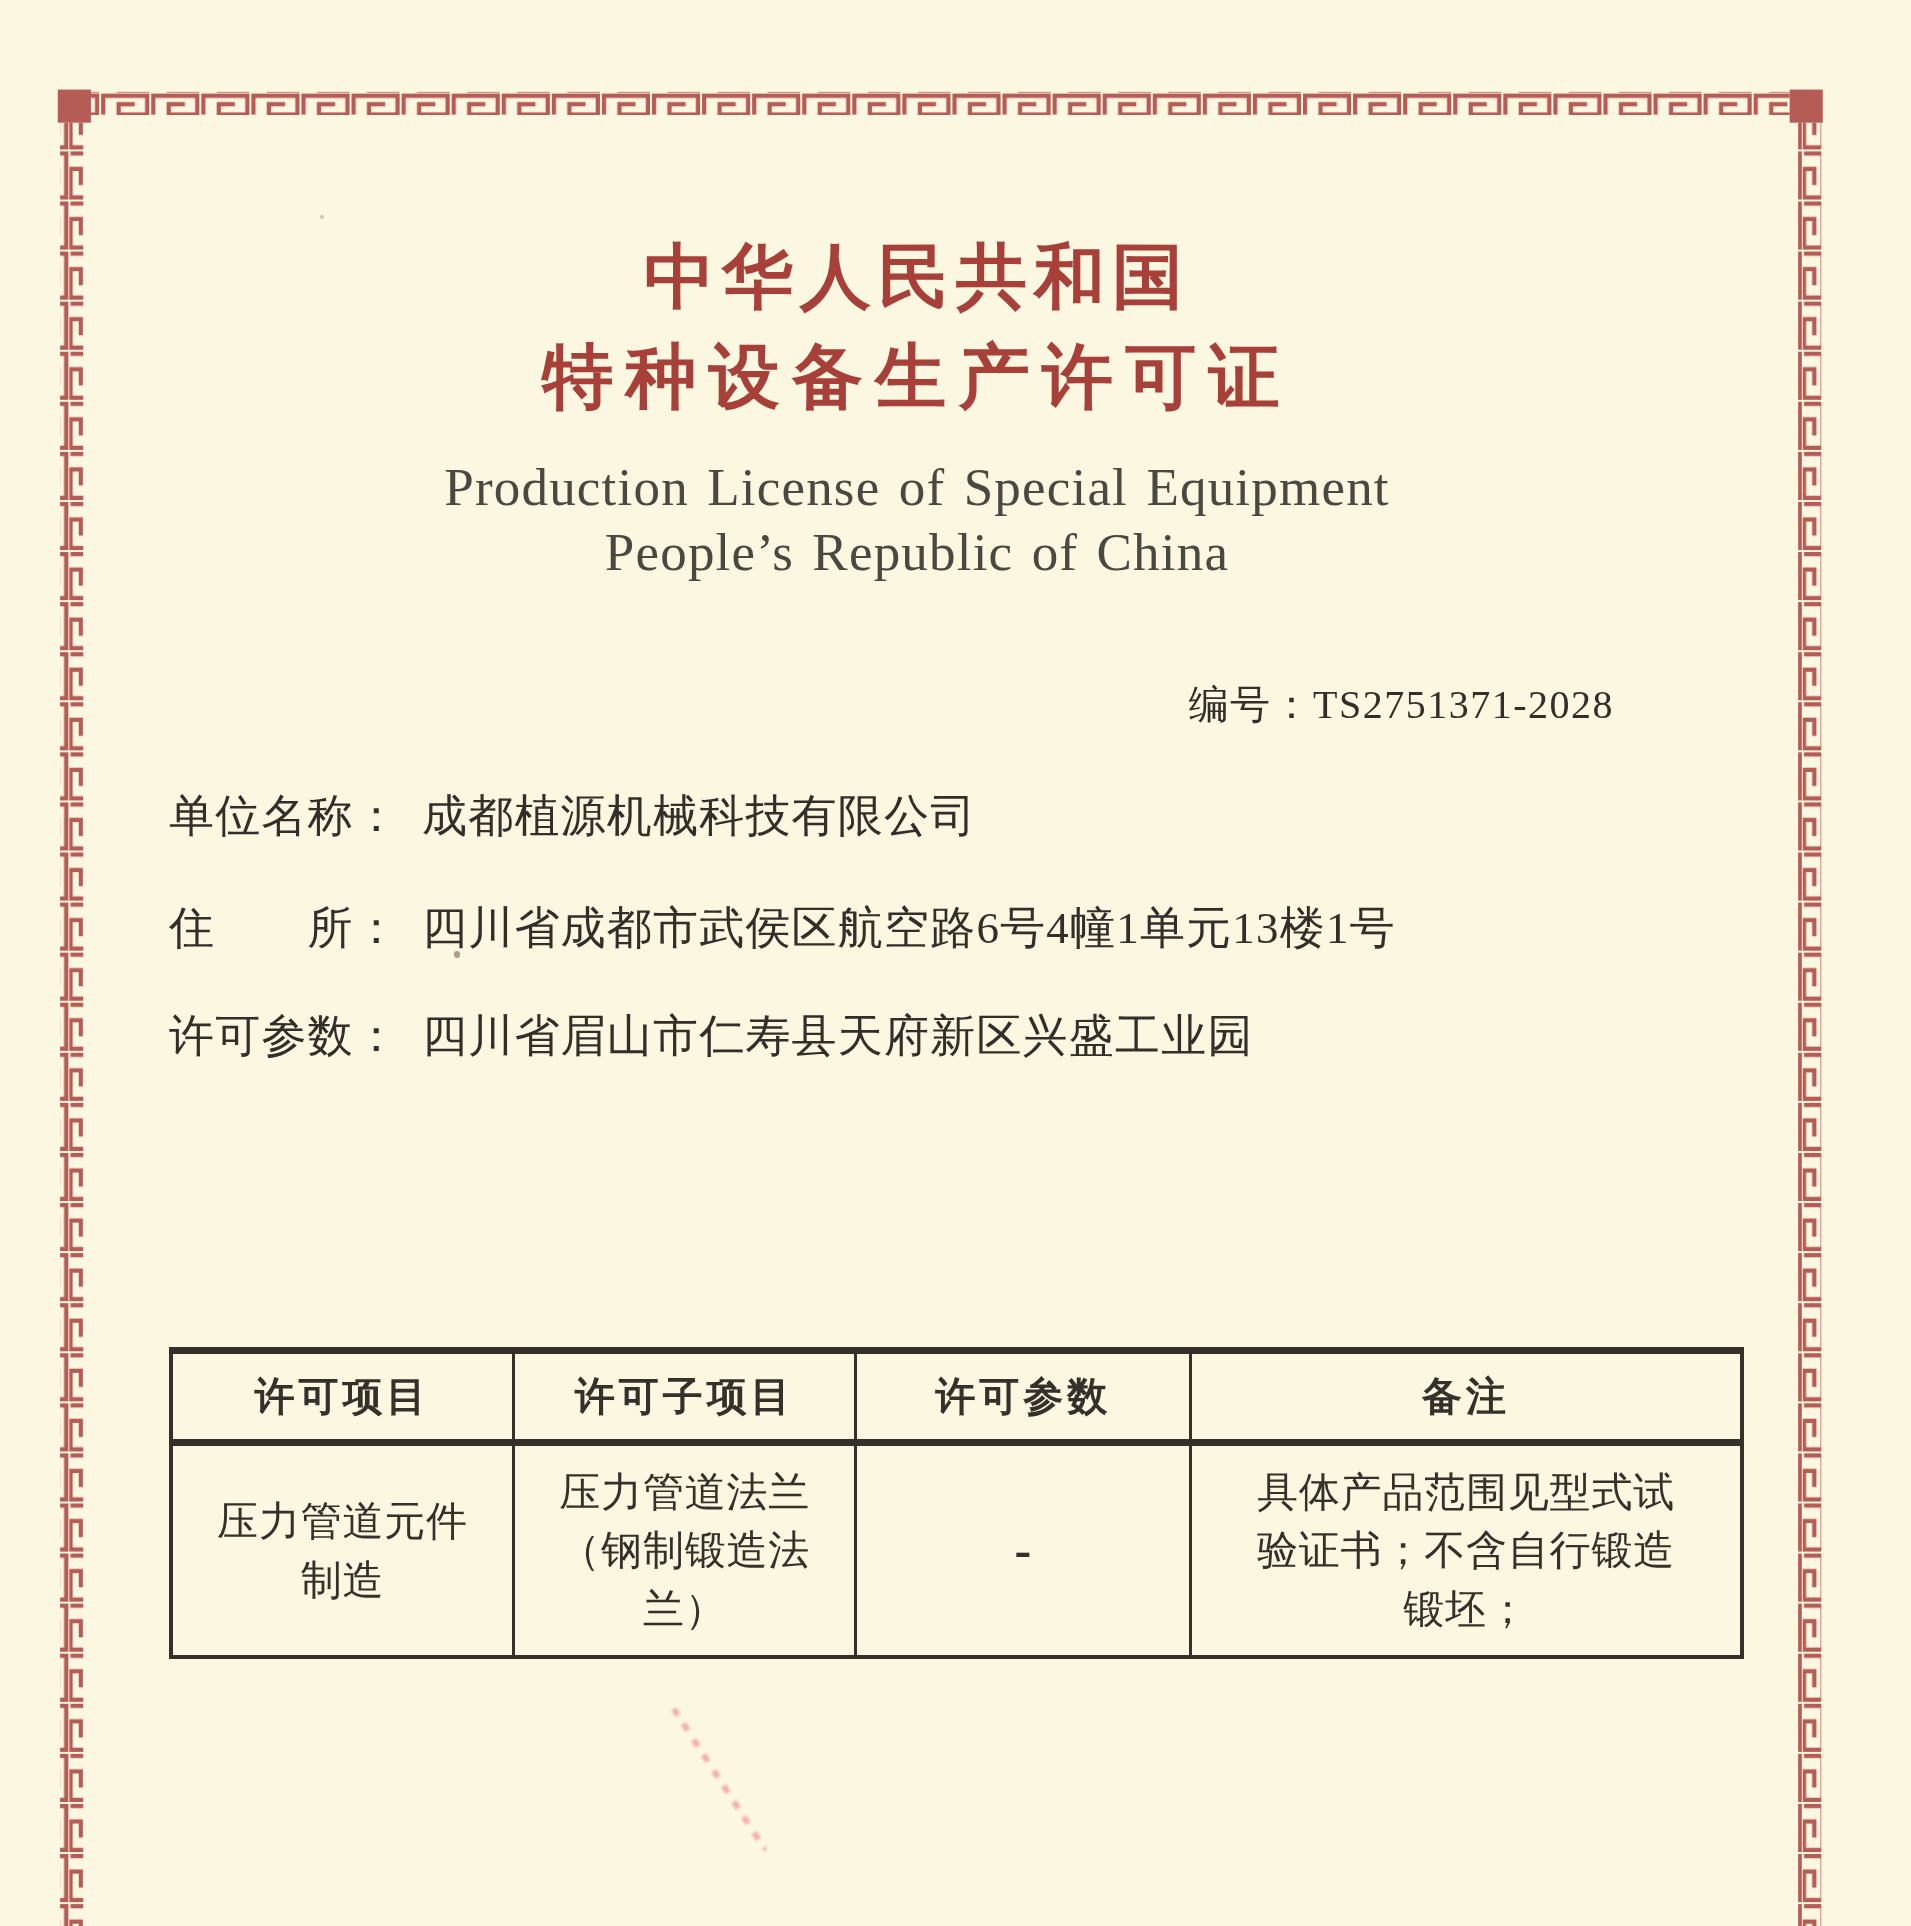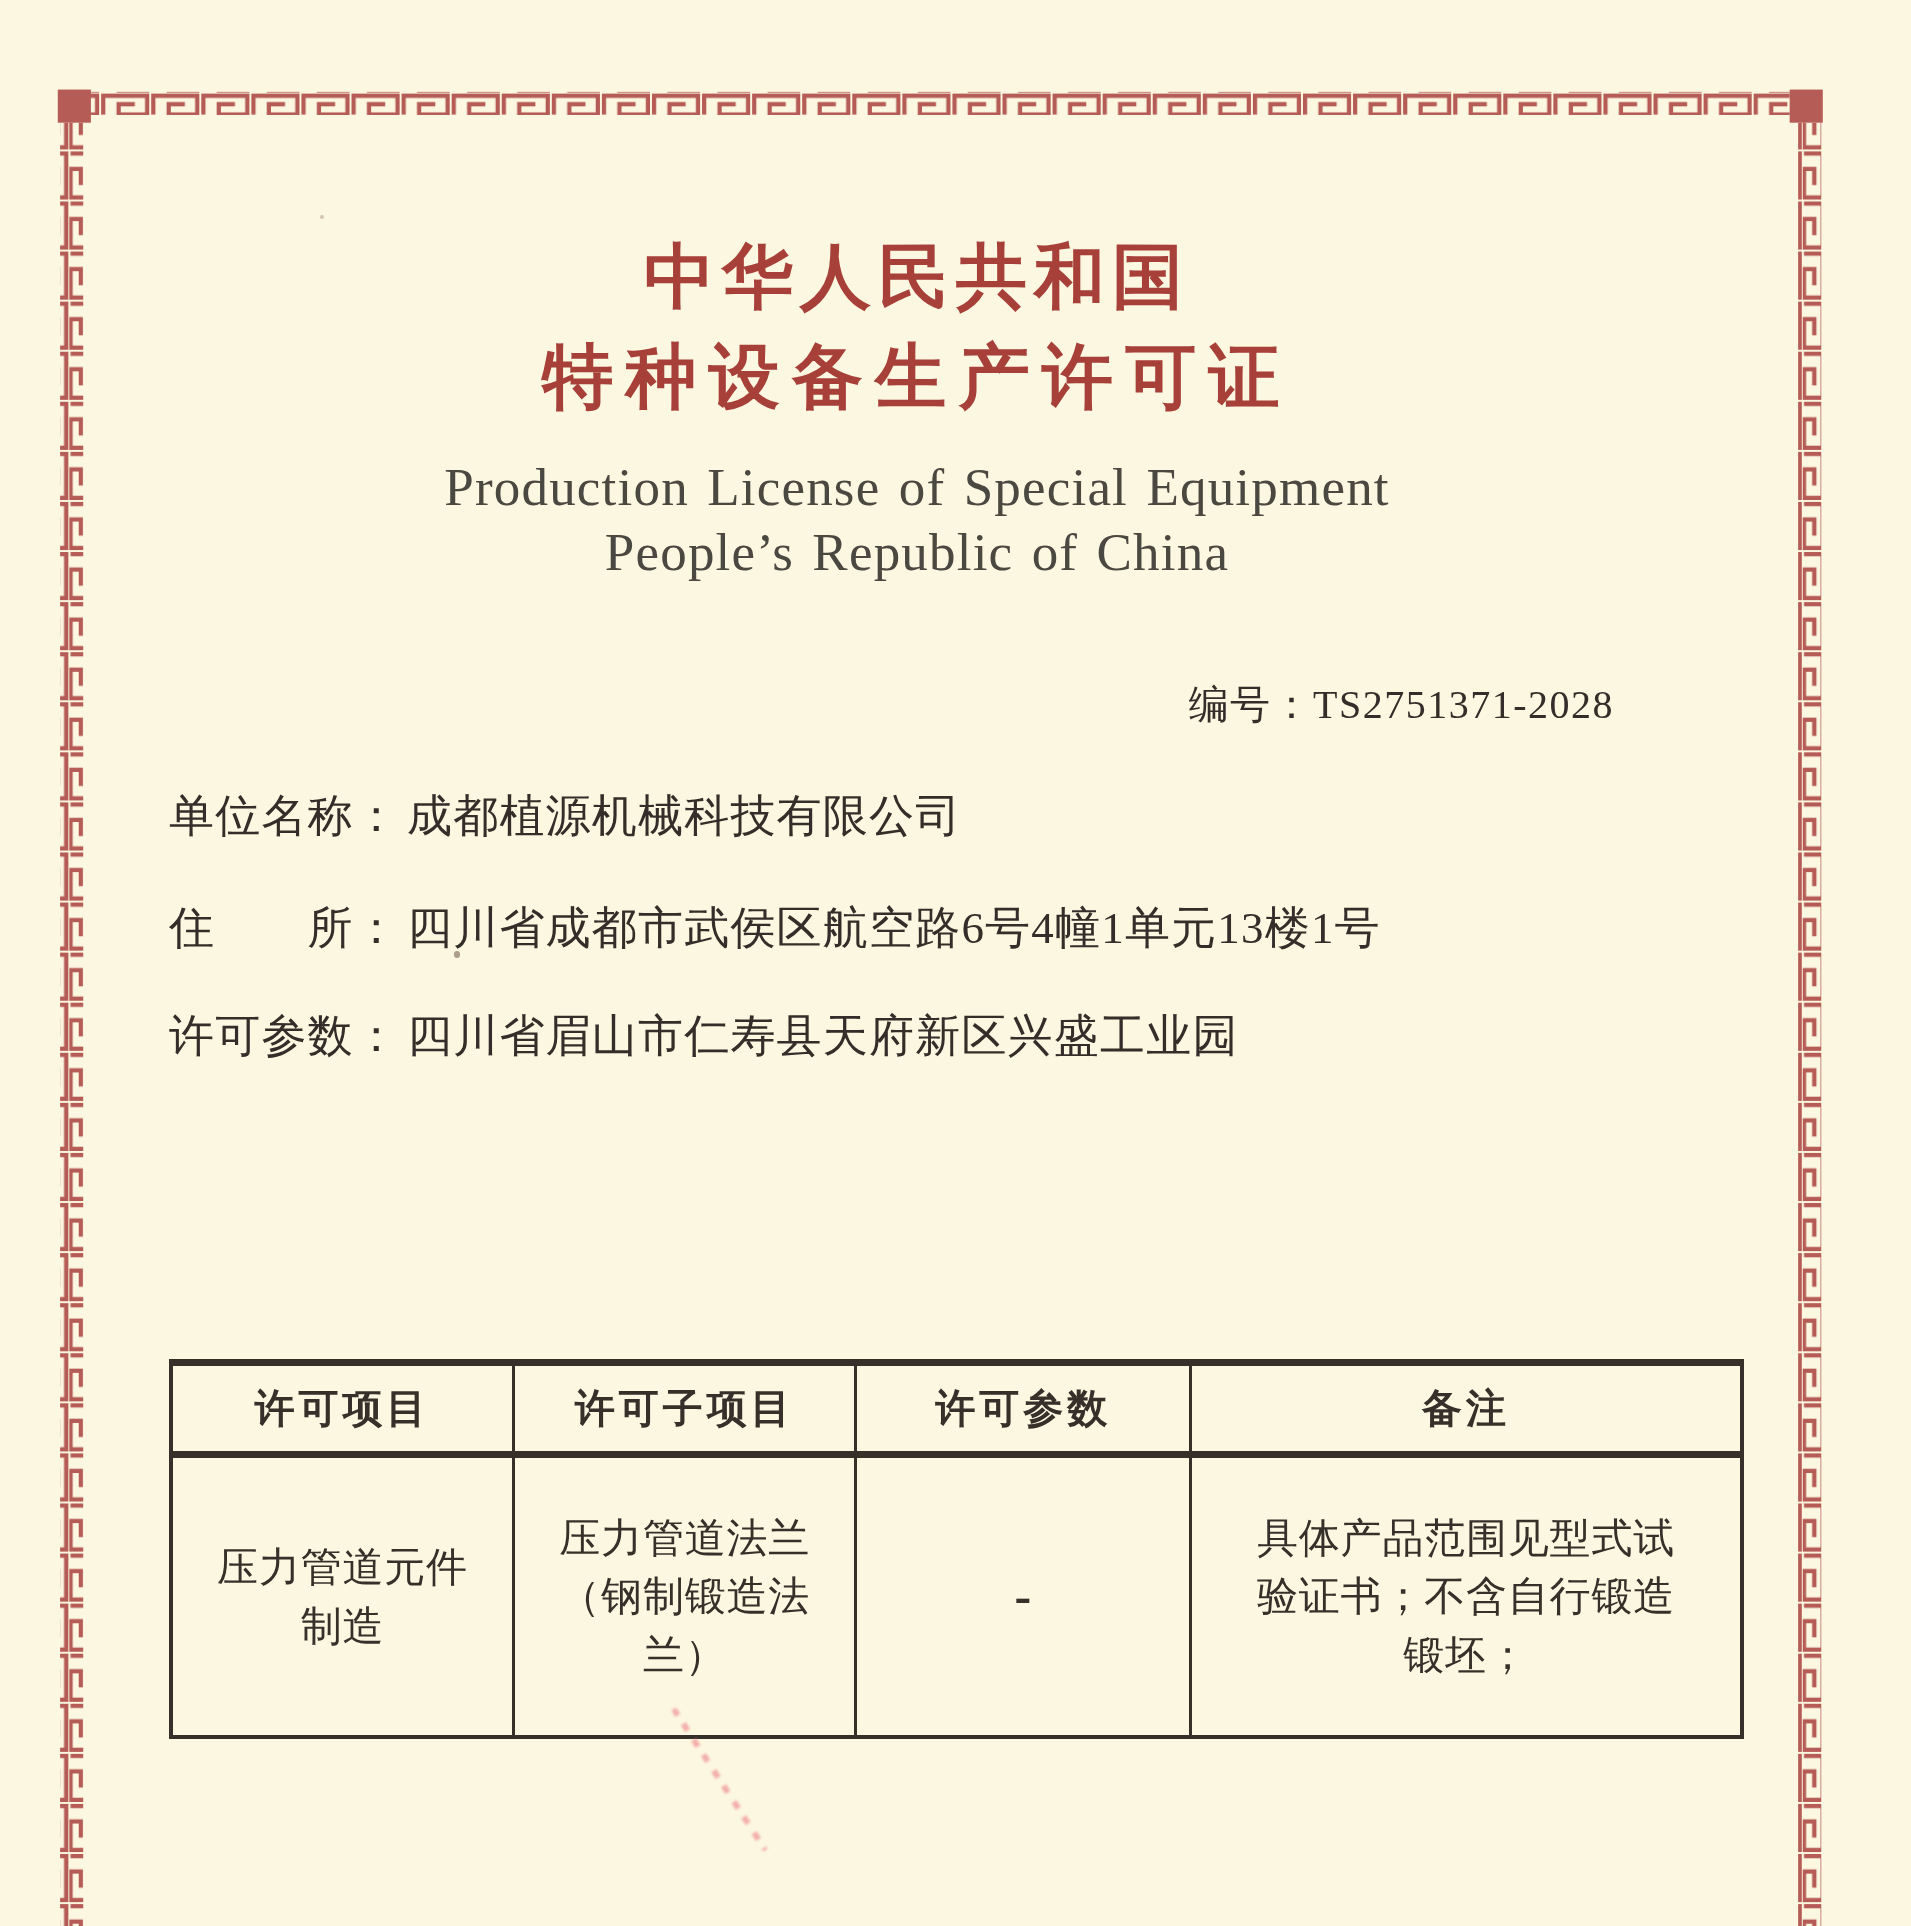--- a/index.html
+++ b/index.html
@@ -49,28 +49,27 @@
   
   .info-line{
     position:absolute;left:169px;
     font-size:45px;letter-spacing:1.2px;color:var(--ink,#332e29);
     white-space:nowrap;
   }
   .info-line.company{top:786px;}
   .info-line.address{top:898px;}
   .info-line.factory{top:1006px;}
   .info-line.intro{top:1266px;}
-  .info-line .val{margin-left:7px;}
+  .info-line .val{margin-left:22px;}
   
   table.permit{
     position:absolute;left:169px;top:1347px;
-    width:1575px;height:380px;
+    width:1575px;height:312px;
     border-collapse:collapse;table-layout:fixed;
     background:transparent;
-    margin-top:12px;
   }
   table.permit th,table.permit td{
     border:3.5px solid #35302a;
     text-align:center;vertical-align:middle;
     color:#35302a;
   }
   table.permit{border:4.6px solid #35302a;border-top-width:7px;}
   table.permit th{
     height:92px;
     font-size:40px;font-weight:700;letter-spacing:3.9px;

